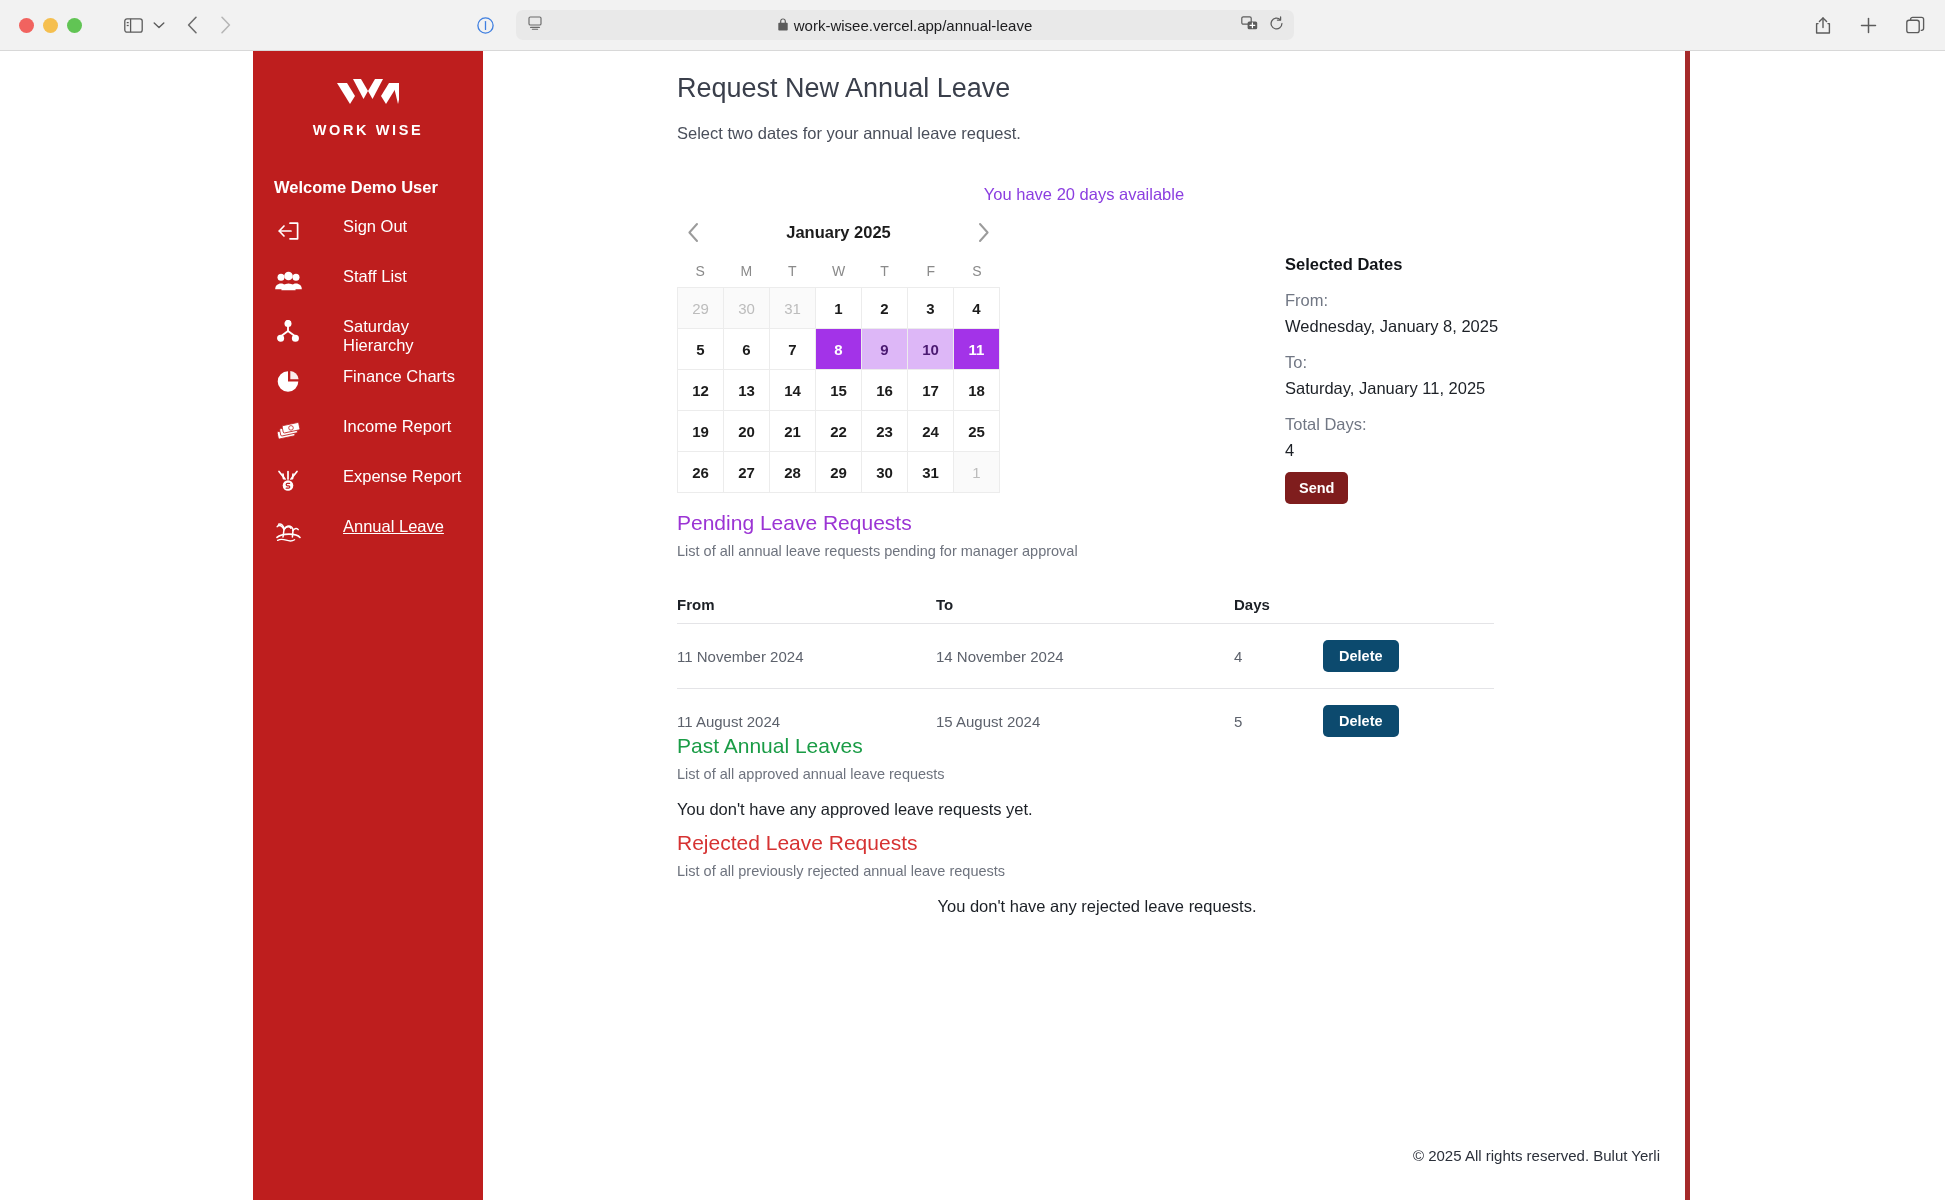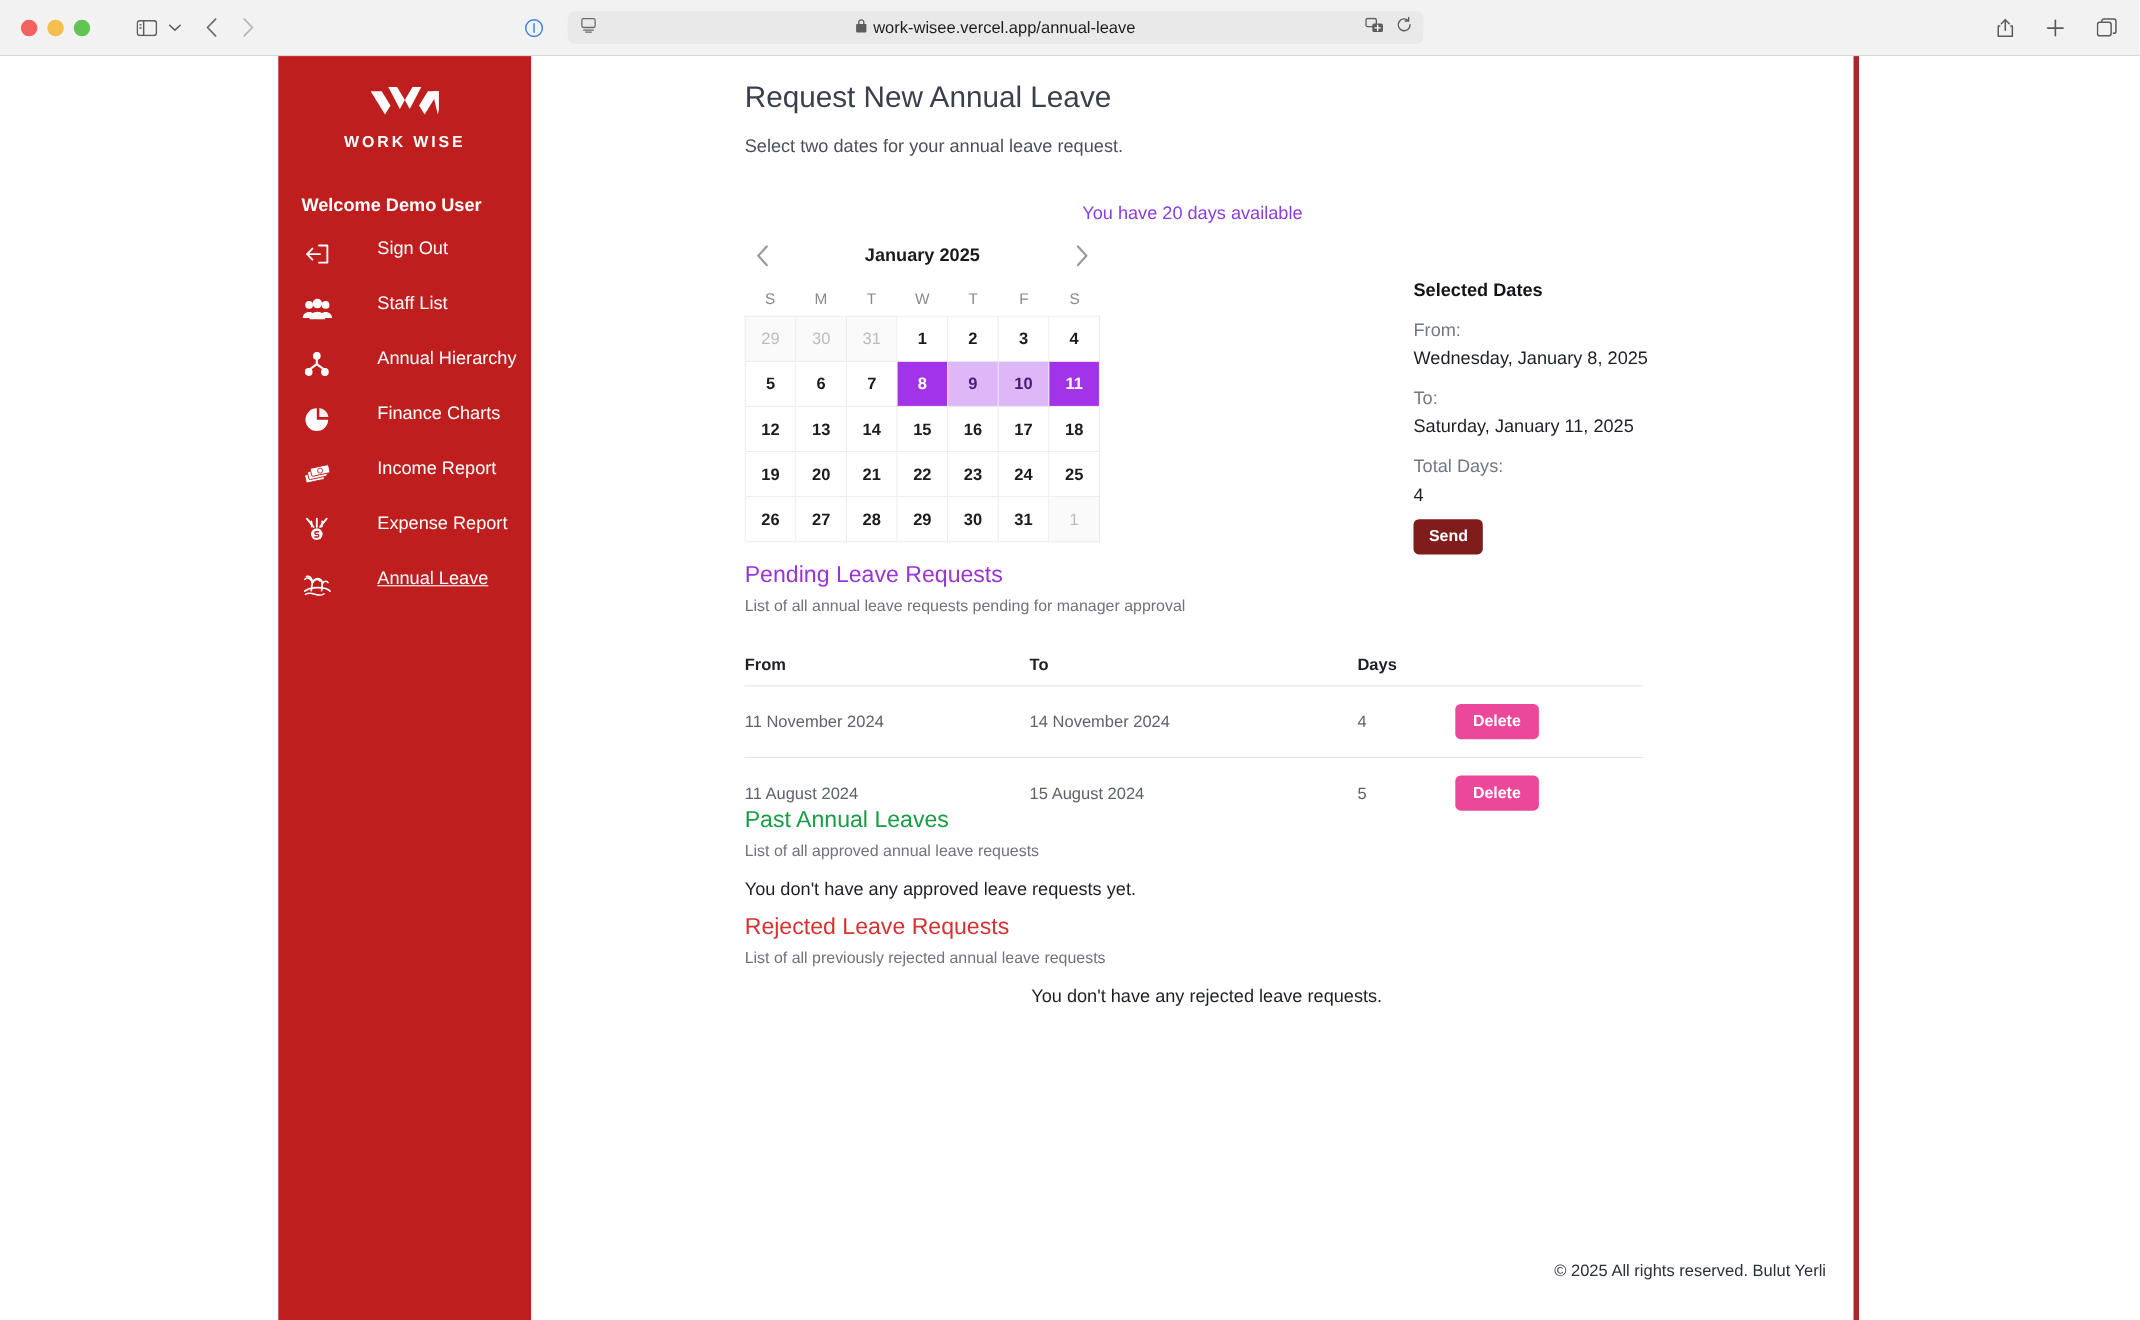--- a/index.html
+++ b/index.html
@@ -202,21 +202,21 @@
     display: grid;
     grid-template-columns: 259px 298px 89px 1fr;
     align-items: center;
   }
   .tbl-head { height: 38px; }
   .tbl-head .tbl-cell { font-size: 15px; font-weight: bold; color: #1c2026; }
   .tbl-divider { height: 1px; background: #e4e4e7; }
   .tbl-body-row { height: 64px; }
   .tbl-body-row .tbl-cell { font-size: 15px; color: #5d626c; }
   .delete-button {
-    background: #ec4899; color: #ffffff;
+    background: #0c4a6e; color: #ffffff;
     font-size: 14.5px; font-weight: bold;
     padding: 8px 16px;
     border: none; border-radius: 5px;
     cursor: pointer;
     justify-self: start;
     font-family: "Liberation Sans", sans-serif;
   }
 
   #footer {
     position: absolute; right: 25px; bottom: 36px;
@@ -373,21 +373,21 @@
         <span class="nav-icon">
           <svg width="22" height="22" viewBox="0 0 22 22" fill="none" stroke="#ffffff" stroke-width="1.9">
             <circle cx="11" cy="3.4" r="2.6" fill="#ffffff"></circle>
             <circle cx="3.6" cy="18.2" r="2.6" fill="#ffffff"></circle>
             <circle cx="18.4" cy="18.2" r="2.6" fill="#ffffff"></circle>
             <line x1="11" y1="5.8" x2="11" y2="11"></line>
             <path d="M11 11L4.2 16"></path>
             <path d="M11 11l6.8 5"></path>
           </svg>
         </span>
-        <span class="nav-label">Annual Hierarchy</span>
+        <span class="nav-label">Saturday Hierarchy</span>
       </div>
 
       <div class="nav-item">
         <span class="nav-icon">
           <svg width="23" height="23" viewBox="0 0 23 23" fill="#ffffff">
             <path d="M11 1.2A10.3 10.3 0 1 0 21.3 11.5H11Z"></path>
             <path d="M13.3 0.9v8.3h8.3A9.4 9.4 0 0 0 13.3 0.9Z" opacity="0.92"></path>
           </svg>
         </span>
         <span class="nav-label">Finance Charts</span>

